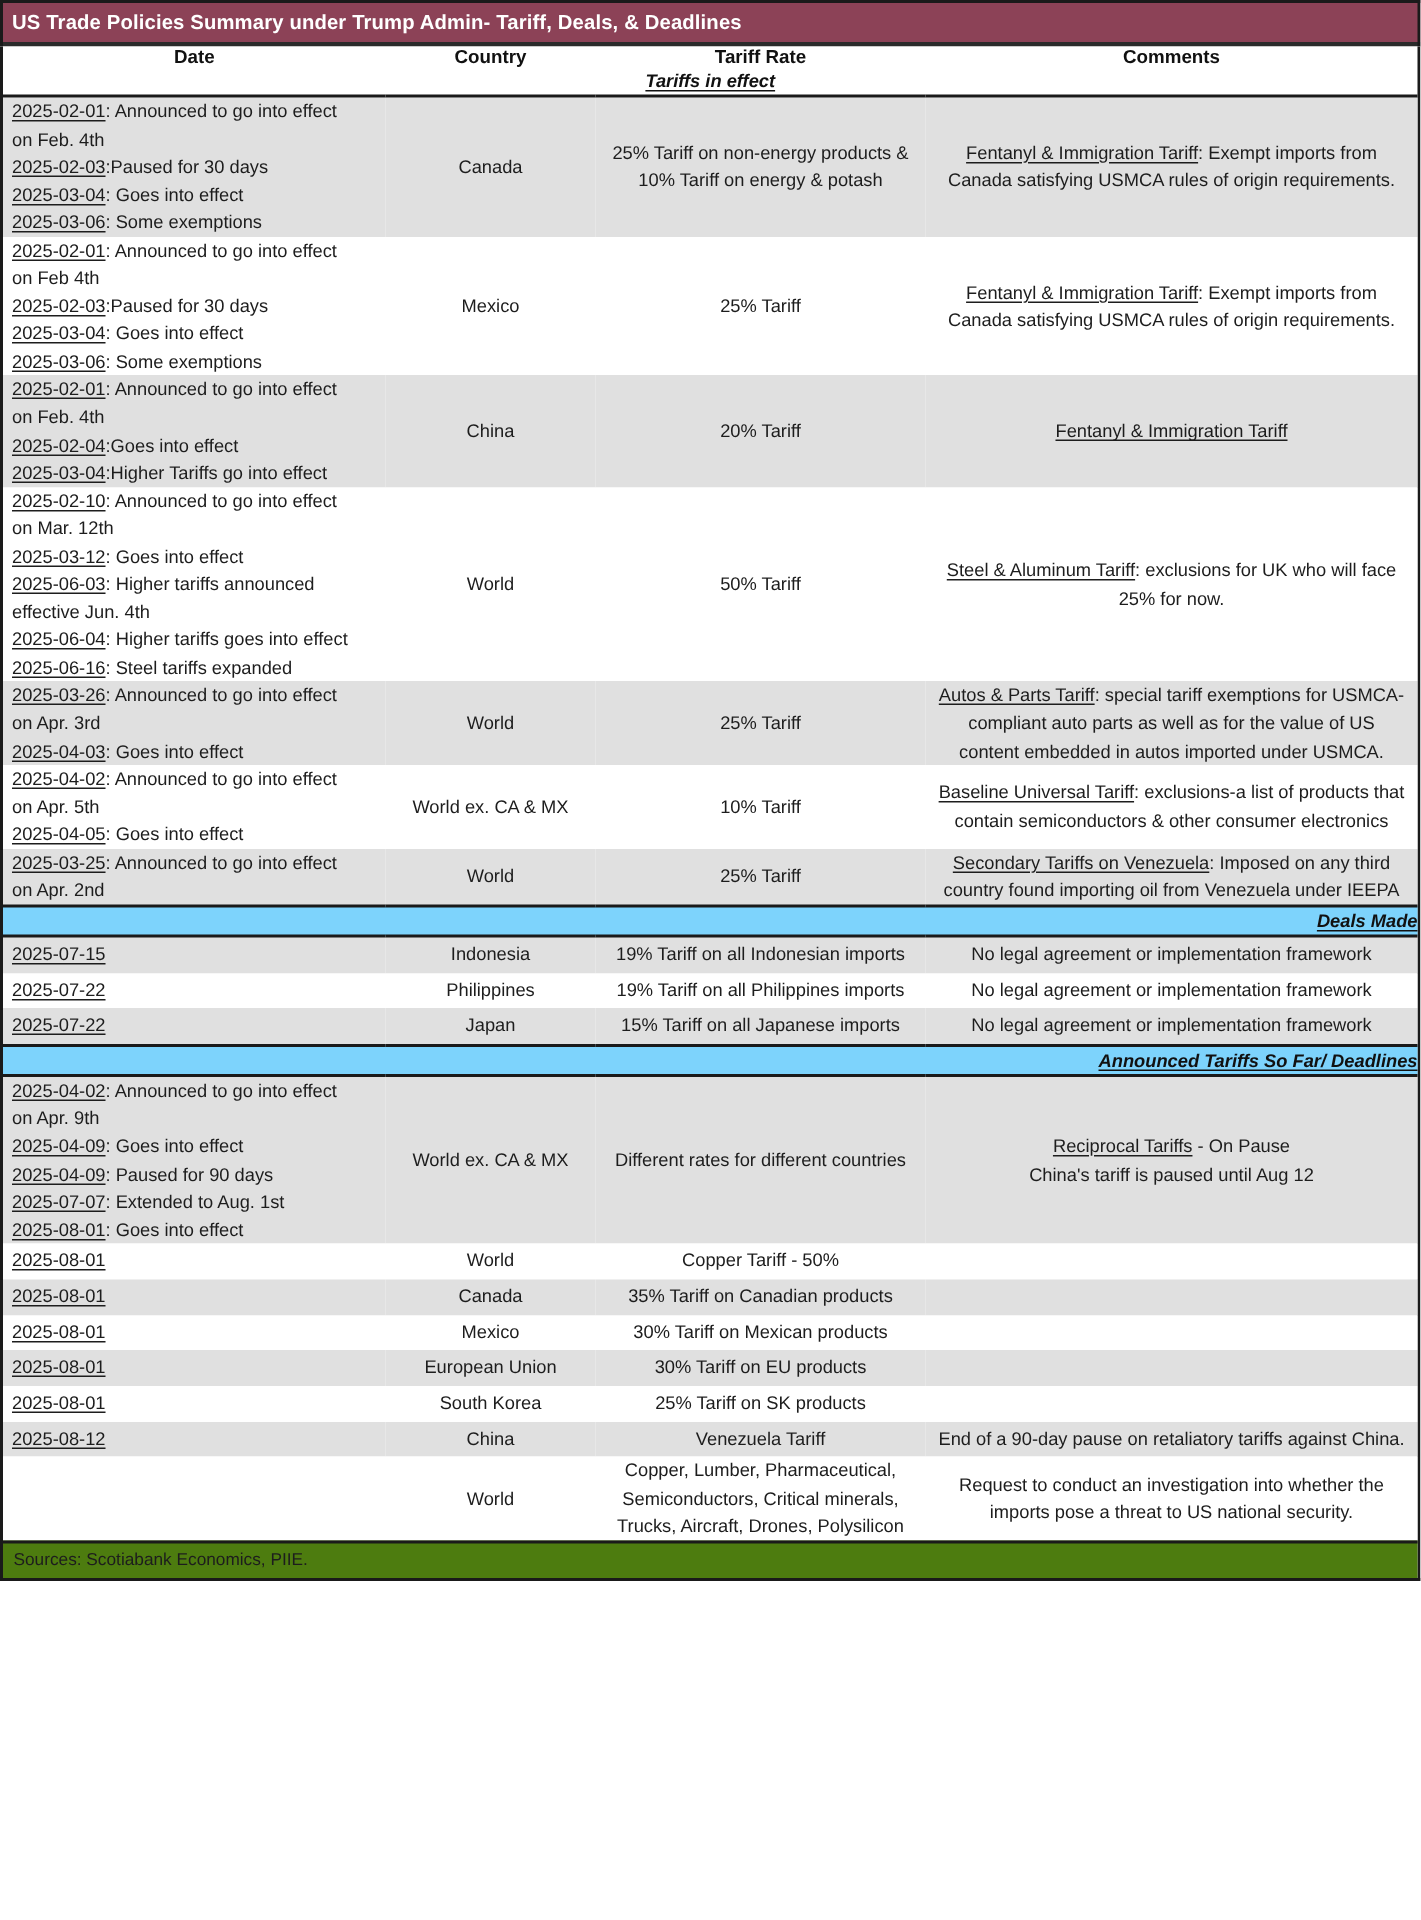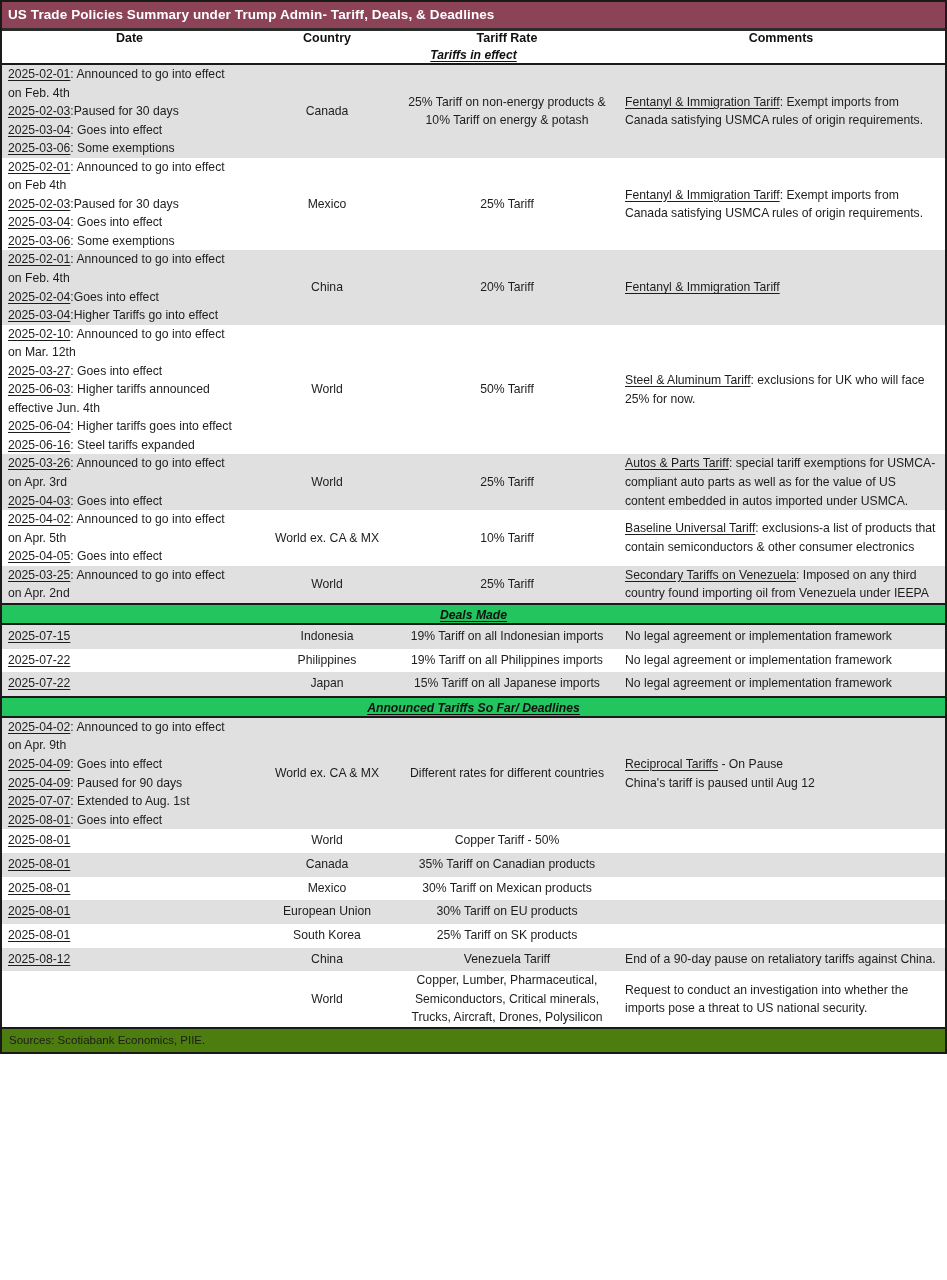--- a/index.html
+++ b/index.html
@@ -84,31 +84,31 @@
     font-size: 12.2px;
     line-height: 1.52;
     padding: 7px 6px;
     color: #1d1d1d;
   }
   .row.shade td { background: #e0e0e0; }
   .row.plain td { background: #ffffff; }
   .row td.date    { text-align: left; padding-left: 6px; }
   .row td.country { text-align: center; }
   .row td.rate    { text-align: center; }
-  .row td.comment { text-align: left; padding-left: 8px; padding-right: 8px; }
+  .row td.comment { text-align: center; padding-left: 8px; padding-right: 8px; }
 
   .row.tight td { padding-top: 3px; padding-bottom: 3px; line-height: 1.45; }
 
   .dt { text-decoration: underline; text-underline-offset: 1.5px; }
   .term { text-decoration: underline; text-underline-offset: 1.5px; }
 
   .dline { display: block; }
   .sec-band td {
-    background: #22c55e;
-    text-align: center;
+    background: #7dd3fc;
+    text-align: right;
     padding: 6px 4px 7px;
     border-top: 2.5px solid #1a1a1a;
     border-bottom: 2.5px solid #1a1a1a;
   }
 
   
   .footer {
     border-top: 2.5px solid #1a1a1a;
     font-size: 11.5px;
     padding: 5px 7px 6px;
@@ -179,21 +179,21 @@
               <span class="dline"><span class="dt">2025-03-04</span><span>:Higher Tariffs go into effect</span></span>
             </td>
             <td class="country">China</td>
             <td class="rate">20% Tariff</td>
             <td class="comment"><span class="term">Fentanyl &amp; Immigration Tariff</span></td>
           </tr>
           <tr class="row plain">
             <td class="date">
               <span class="dline"><span class="dt">2025-02-10</span><span>: Announced to go into effect</span></span>
               <span class="dline"><span>on Mar. 12th</span></span>
-              <span class="dline"><span class="dt">2025-03-27</span><span>: Goes into effect</span></span>
+              <span class="dline"><span class="dt">2025-03-12</span><span>: Goes into effect</span></span>
               <span class="dline"><span class="dt">2025-06-03</span><span>: Higher tariffs announced</span></span>
               <span class="dline"><span>effective Jun. 4th</span></span>
               <span class="dline"><span class="dt">2025-06-04</span><span>: Higher tariffs goes into effect</span></span>
               <span class="dline"><span class="dt">2025-06-16</span><span>: Steel tariffs expanded</span></span>
             </td>
             <td class="country">World</td>
             <td class="rate">50% Tariff</td>
             <td class="comment"><span class="term">Steel &amp; Aluminum Tariff</span><span>: exclusions for UK who will face 25% for now.</span></td>
           </tr>
           <tr class="row shade">

